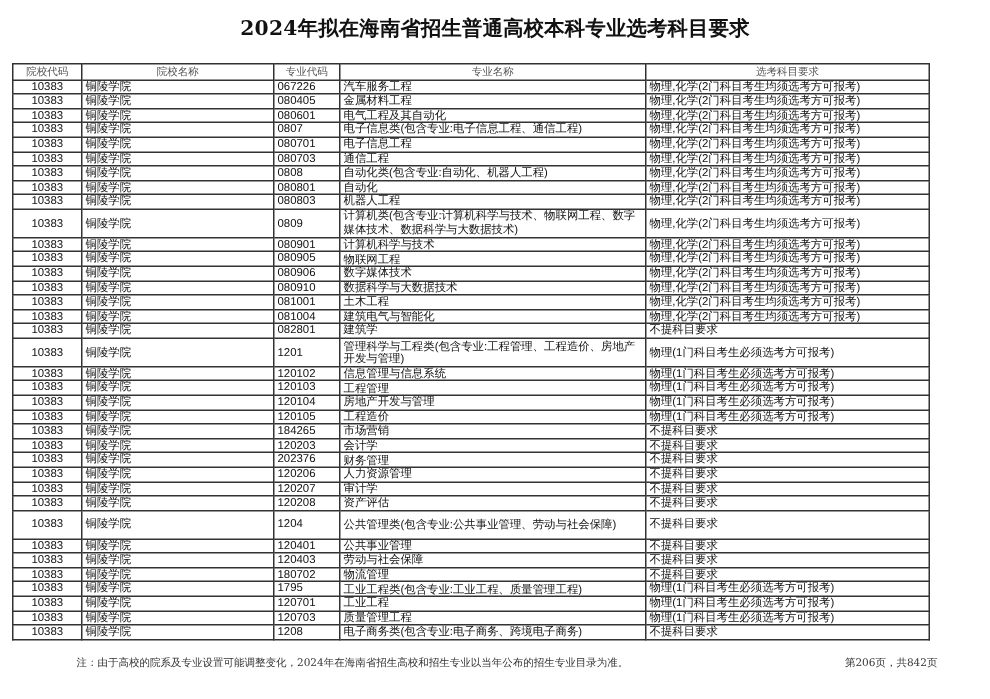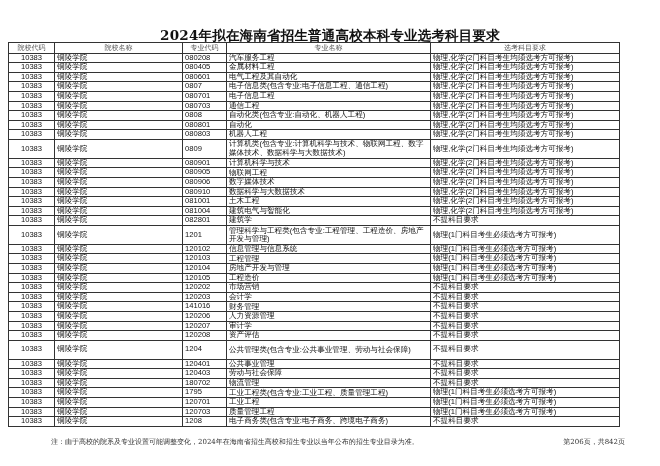--- a/index.html
+++ b/index.html
@@ -1,17 +1,17 @@
 <!DOCTYPE html>
 <html><head>
 <meta charset="utf-8">
 <style>
   html, body { margin:0; padding:0; background:#ffffff; }
   body { width:660px; height:466px; position:relative; overflow:hidden; font-family:"Liberation Sans","DejaVu Sans",sans-serif; color:#111; }
-  .title { position:absolute; left:0; top:27px; width:660px; text-align:center; font-family:"DejaVu Serif","Liberation Serif",serif; font-size:13.5px; font-weight:bold; color:#111; letter-spacing:0.2px; }
+  .title { position:absolute; left:0; top:10px; width:660px; text-align:center; font-family:"DejaVu Serif","Liberation Serif",serif; font-size:13.5px; font-weight:bold; color:#111; letter-spacing:0.2px; }
   table.grid { position:absolute; left:8px; top:42px; border-collapse:collapse; table-layout:fixed; width:611px; border:1.2px solid #222; }
   table.grid col.c1 { width:46px; }
   table.grid col.c2 { width:128px; }
   table.grid col.c3 { width:44px; }
   table.grid col.c4 { width:204px; }
   table.grid col.c5 { width:189px; }
   table.grid th, table.grid td { border:0.8px solid #333; padding:0 2px; font-size:7.6px; line-height:8.6px; height:8.6px; overflow:hidden; white-space:nowrap; vertical-align:middle; }
   table.grid th { font-family:"DejaVu Serif","Liberation Serif",serif; font-weight:normal; color:#555; text-align:center; font-size:7px; height:9.6px; }
   table.grid td.code { text-align:center; }
   table.grid td.wrap { white-space:normal; line-height:8.4px; }
@@ -38,21 +38,21 @@
       <th>院校名称</th>
       <th>专业代码</th>
       <th>专业名称</th>
       <th>选考科目要求</th>
     </tr>
   </thead>
   <tbody id="tbody">
       <tr>
         <td class="code">10383</td>
         <td>铜陵学院</td>
-        <td>080208</td>
+        <td>067226</td>
         <td class="wrap">汽车服务工程</td>
         <td>物理,化学(2门科目考生均须选考方可报考)</td>
       </tr>
       <tr>
         <td class="code">10383</td>
         <td>铜陵学院</td>
         <td>080405</td>
         <td class="wrap">金属材料工程</td>
         <td>物理,化学(2门科目考生均须选考方可报考)</td>
       </tr>
@@ -192,35 +192,35 @@
       <tr>
         <td class="code">10383</td>
         <td>铜陵学院</td>
         <td>120105</td>
         <td class="wrap">工程造价</td>
         <td>物理(1门科目考生必须选考方可报考)</td>
       </tr>
       <tr>
         <td class="code">10383</td>
         <td>铜陵学院</td>
-        <td>120202</td>
+        <td>184265</td>
         <td class="wrap">市场营销</td>
         <td>不提科目要求</td>
       </tr>
       <tr>
         <td class="code">10383</td>
         <td>铜陵学院</td>
         <td>120203</td>
         <td class="wrap">会计学</td>
         <td>不提科目要求</td>
       </tr>
       <tr>
         <td class="code">10383</td>
         <td>铜陵学院</td>
-        <td>141016</td>
+        <td>202376</td>
         <td class="wrap">财务管理</td>
         <td>不提科目要求</td>
       </tr>
       <tr>
         <td class="code">10383</td>
         <td>铜陵学院</td>
         <td>120206</td>
         <td class="wrap">人力资源管理</td>
         <td>不提科目要求</td>
       </tr>

